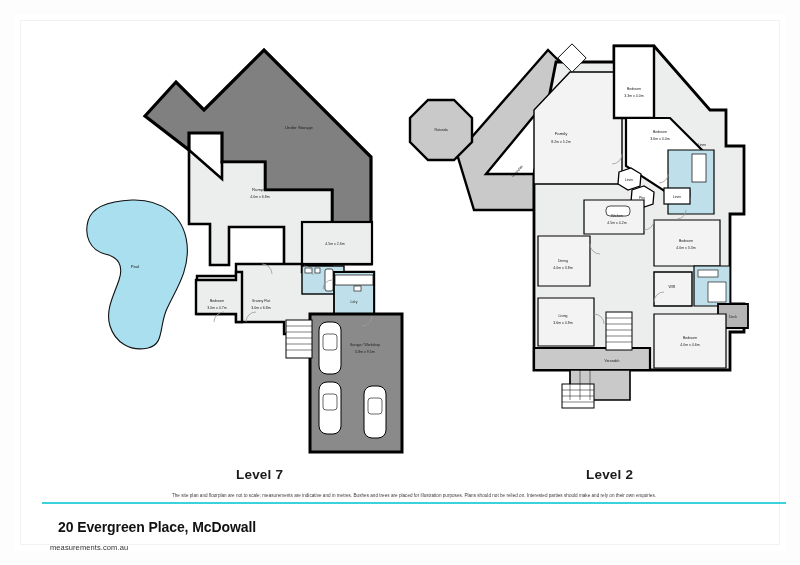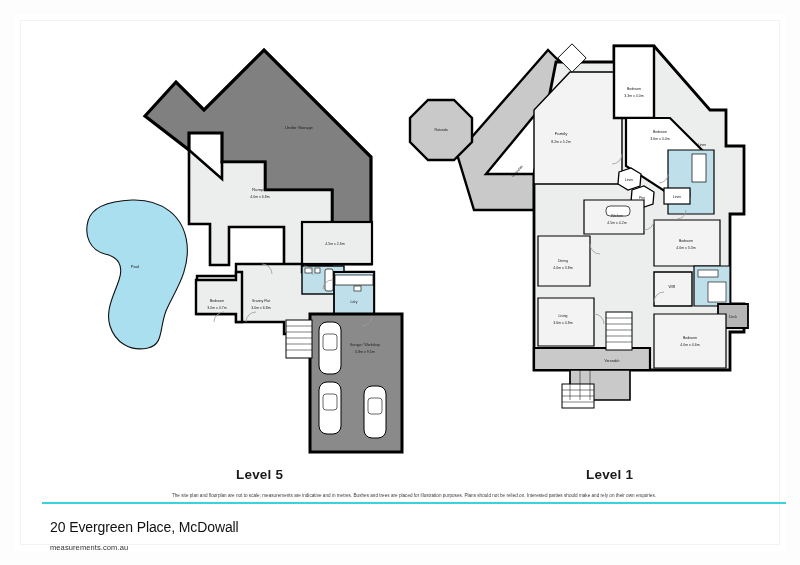--- a/index.html
+++ b/index.html
@@ -46,22 +46,22 @@
     letter-spacing:.02px;
     line-height:7px;
   }
   
   #rule{
     position:absolute;left:28px;top:488px;width:744px;height:2.4px;
     background:#38d3dd;
   }
   
   #addr{
-    position:absolute;left:36px;top:505px;
-    font-size:14px;font-weight:normal;color:#111;
+    position:absolute;left:44px;top:505px;
+    font-size:14px;font-weight:bold;color:#111;
     letter-spacing:-.1px;
   }
   #site{
     position:absolute;left:36px;top:529px;
     font-size:7.5px;color:#333;letter-spacing:.1px;
   }
 
   
   text{font-family:"Liberation Sans", sans-serif;fill:#1d1d1d;}
   .rm-sm{font-size:4.3px;text-anchor:middle;}
@@ -258,22 +258,22 @@
         <path d="M640 206 a10 10 0 0 1 -10 10"></path>
         <path d="M576 230 a10 10 0 0 0 10 10"></path>
         <path d="M640 288 a10 10 0 0 1 10 -10"></path>
         <path d="M580 300 a10 10 0 0 1 10 10"></path>
         <path d="M654 160 a9 9 0 0 1 -9 9"></path>
         <path d="M672 196 a9 9 0 0 1 -9 9"></path>
       </g>
     </svg>
   </div>
 
-  <div class="level-caption" id="lvl1cap">Level 5</div>
-  <div class="level-caption" id="lvl2cap">Level 1</div>
+  <div class="level-caption" id="lvl1cap">Level 7</div>
+  <div class="level-caption" id="lvl2cap">Level 2</div>
 
   <div id="disclaimer">The site plan and floorplan are not to scale; measurements are indicative and in metres. Bushes and trees are placed for illustration purposes. Plans should not be relied on. Interested parties should make and rely on their own enquiries.</div>
 
   <div id="rule"></div>
 
   <div id="addr">20 Evergreen Place, McDowall</div>
   <div id="site">measurements.com.au</div>
 </div>
 
 </body></html>

